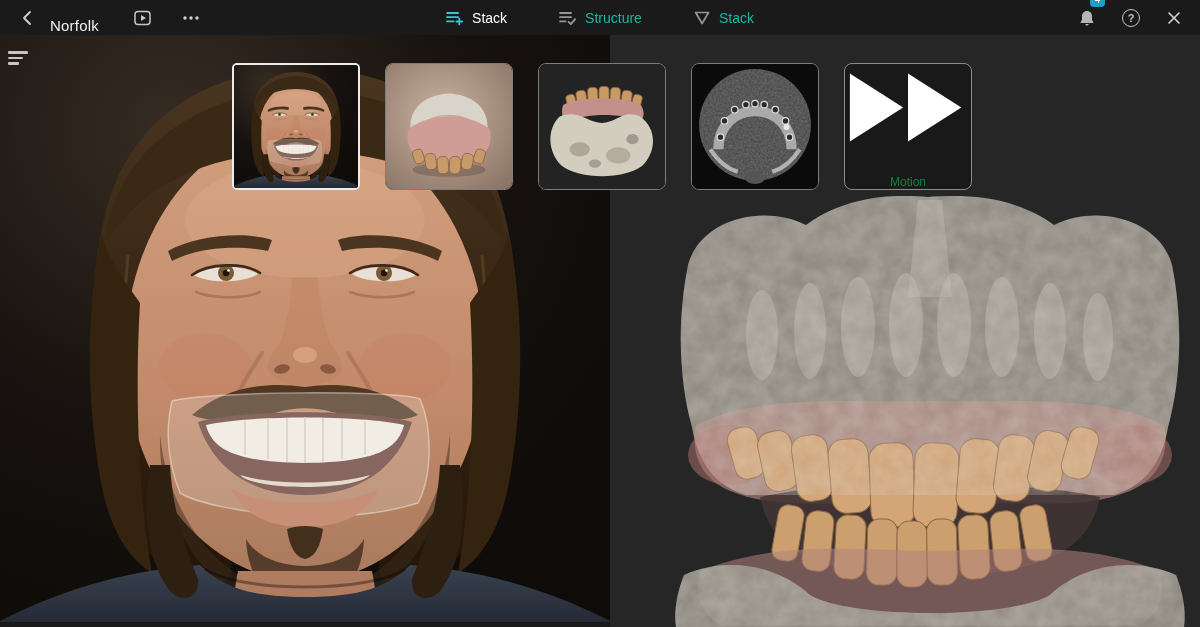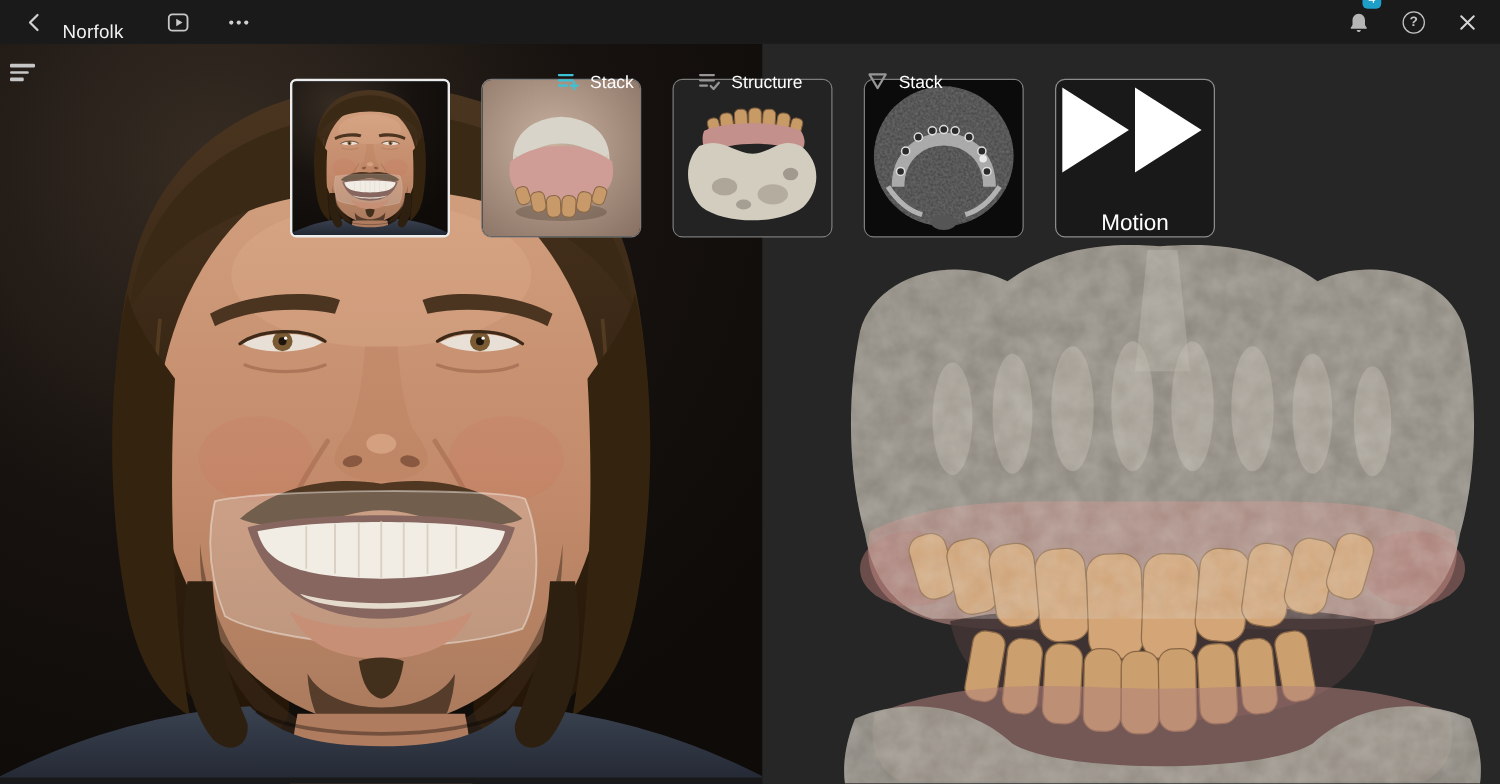--- a/index.html
+++ b/index.html
@@ -11,23 +11,23 @@
   .topbar { position:absolute; left:0; top:0; width:1200px; height:35px;
     background:#1a1a1a; z-index:30; display:flex; align-items:center; }
   .tb-left { display:flex; align-items:center; height:100%; padding-left:12px; }
   .icon-btn { display:flex; align-items:center; justify-content:center;
     height:100%; cursor:pointer; }
   .back-btn { width:30px; }
   .app-title { color:#f2f2f2; font-size:15px; letter-spacing:.2px; margin:16px 10px 0 8px; }
   .play-btn { width:40px; margin-left:14px; }
   .more-btn { width:40px; margin-left:8px; }
   .tabs { position:absolute; left:50%; top:0; transform:translateX(-50%);
-    height:35px; display:flex; align-items:center; gap:52px;margin-top:47px; }
+    height:35px; display:flex; align-items:center; gap:52px; }
   .tab { display:flex; align-items:center; gap:9px; font-size:14px;
-    color:#ffffff; cursor:pointer; white-space:nowrap; }
+    color:#14b8a6; cursor:pointer; white-space:nowrap; }
   .tab.active { color:#ffffff; }
   .tb-right { margin-left:auto; display:flex; align-items:center; gap:26px;
     padding-right:18px; height:100%; }
   .bell-wrap { position:relative; display:flex; }
   .badge { position:absolute; top:-8px; right:-9px; min-width:15px; height:15px;
     background:#1d9fc9; border-radius:4px; color:#fff; font-size:10px;
     display:flex; align-items:center; justify-content:center; padding:0 3px; }
   .help-btn { width:18px; height:18px; border:1.5px solid #c3c3c3; border-radius:50%;
     color:#c3c3c3; font-size:11px; font-weight:bold; display:flex;
     align-items:center; justify-content:center; }
@@ -50,21 +50,21 @@
   .menu-btn i:nth-child(3){ width:11px; }
 
   
   .thumb-row { position:absolute; left:232px; top:63px; display:flex; gap:25px; z-index:20; }
   .thumb { width:128px; height:127px; border:1px solid #7d7d7d; border-radius:8px;
     overflow:hidden; background:#1a1a1a; cursor:pointer; flex:none; }
   .thumb svg { display:block; width:100%; height:100%; }
   .thumb.photo { border:2px solid #ececec; border-radius:5px; background:#11161d; }
   .thumb.motion { display:flex; flex-direction:column; align-items:center;
     justify-content:center; gap:24px; background:#191919; border-color:#8c8c8c; }
-  .thumb.motion .motion-label { color:#ffffff; font-size:18px; }
+  .thumb.motion .motion-label { color:#15803d; font-size:12px; }
 
   .hidden-defs { position:absolute; width:0; height:0; }
 </style>
 </head>
 <body>
 
 <svg class="hidden-defs" aria-hidden="true">
   <defs>
     <radialGradient id="bgGrad" cx="28%" cy="16%" r="90%">
       <stop offset="0%" stop-color="#362c23"></stop>

